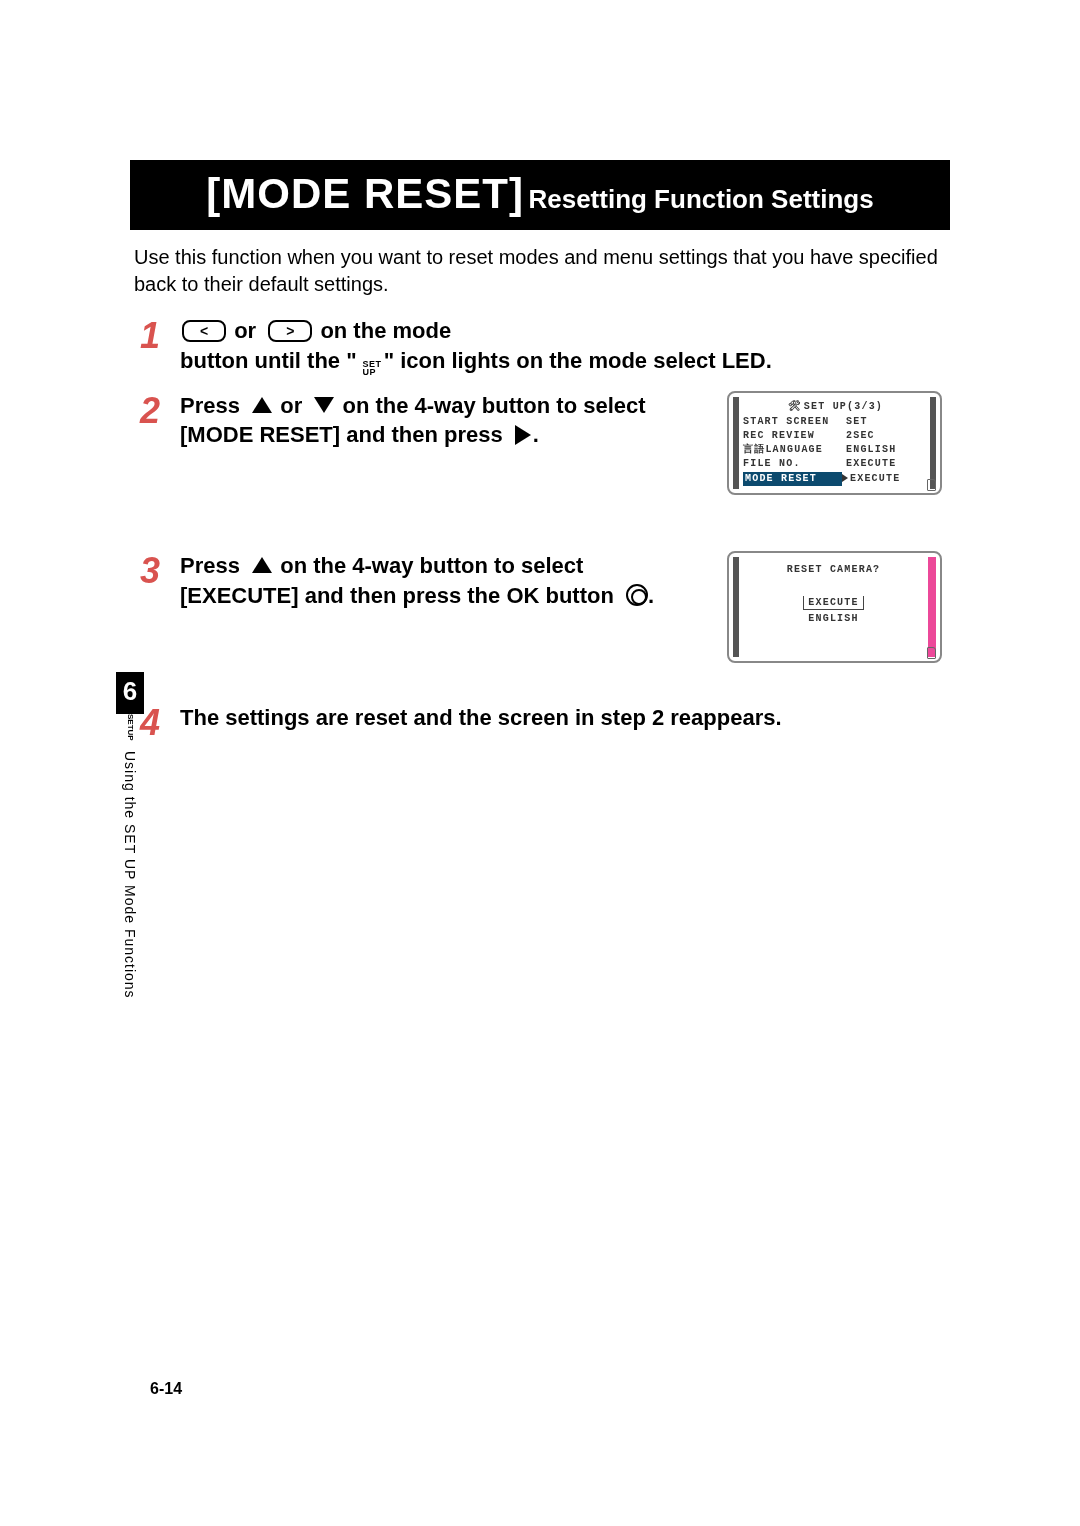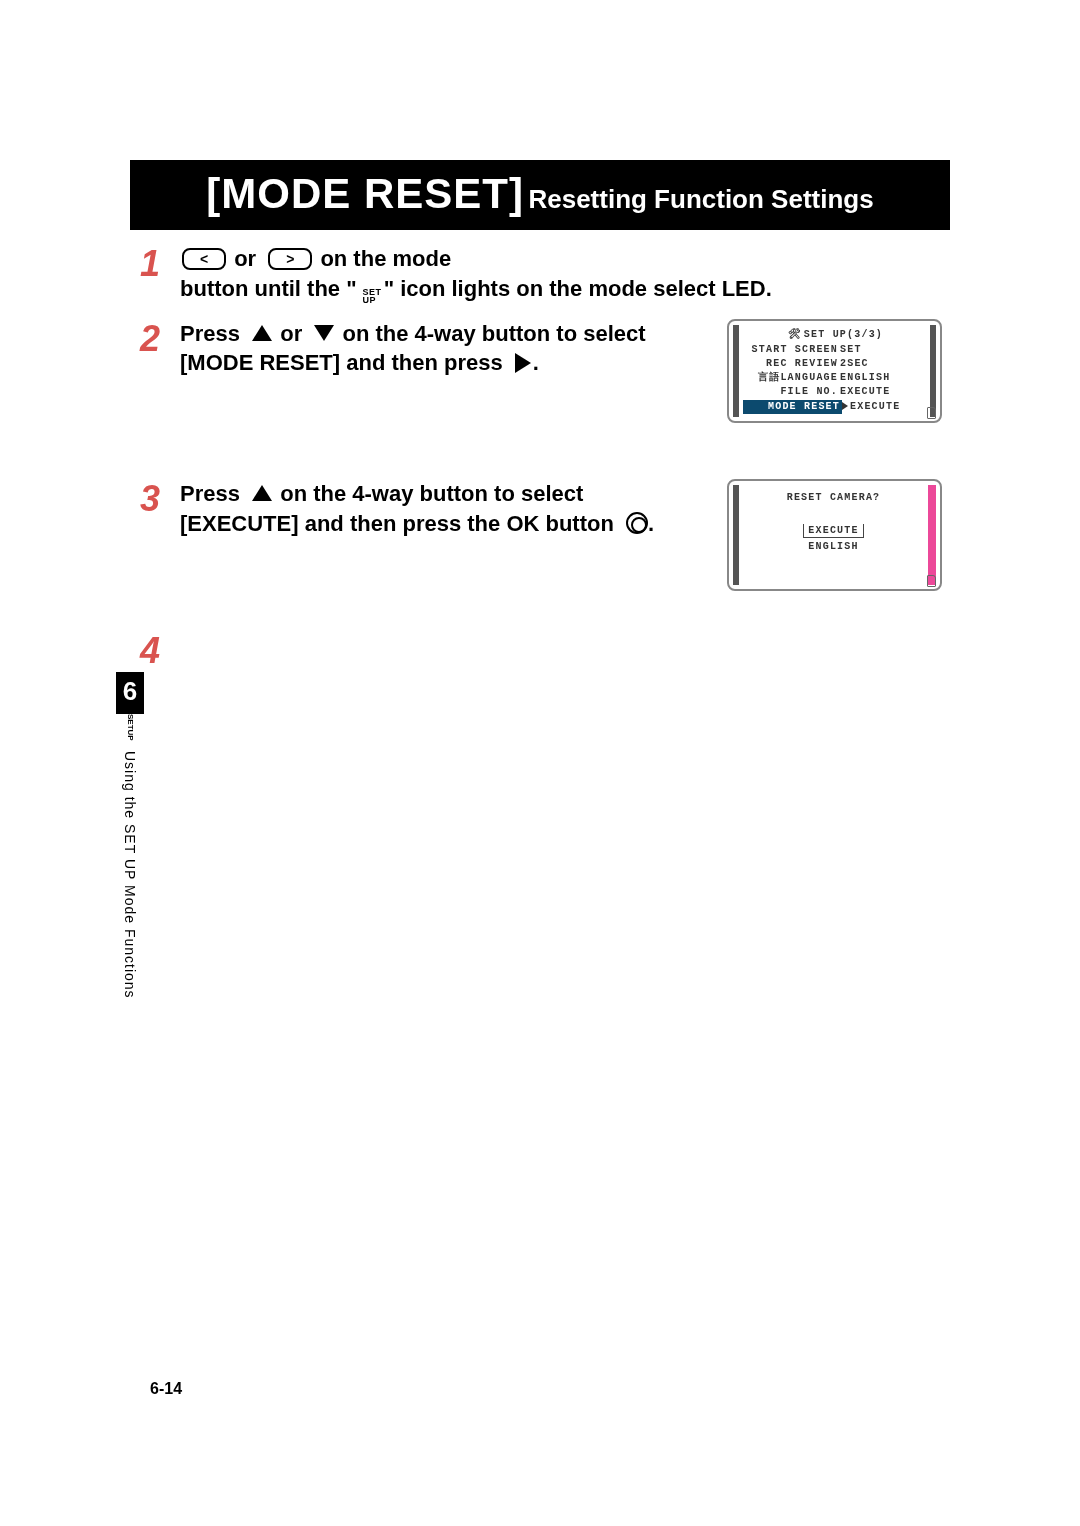--- a/index.html
+++ b/index.html
@@ -23,21 +23,21 @@
   .tri-down { border-left: 10px solid transparent; border-right: 10px solid transparent; border-top: 16px solid #000; }
   .tri-right { border-top: 10px solid transparent; border-bottom: 10px solid transparent; border-left: 16px solid #000; }
   .setup-icon { display: inline-flex; flex-direction: column; font-size: 9px; font-weight: bold; line-height: 8px; letter-spacing: 0.5px; margin: 0 2px; position: relative; top: -1px; }
   .ok-btn { display: inline-block; width: 22px; height: 22px; border: 2px solid #000; border-radius: 50%; position: relative; top: 3px; margin-left: 2px; }
   .ok-btn::after { content: ""; position: absolute; top: 3px; left: 3px; width: 12px; height: 12px; border: 2px solid #000; border-radius: 50%; }
 
   
   .lcd { width: 215px; flex: 0 0 215px; border: 2px solid #888; background: #fff; border-radius: 8px; padding: 4px; font-family: "Courier New", monospace; font-size: 11px; letter-spacing: 1.2px; color: #333; position: relative; }
   .lcd-inner { border-left: 6px solid #555; border-right: 6px solid #555; padding: 3px 2px 3px 4px; min-height: 92px; position: relative; }
   .lcd-title { text-align: center; font-size: 10px; margin-bottom: 2px; }
-  .lcd-row { display: flex; justify-content: flex-start; gap: 2px; font-size: 10px; line-height: 14px; white-space: nowrap; text-align: right; }
+  .lcd-row { display: flex; justify-content: flex-start; gap: 8px; font-size: 10px; line-height: 14px; white-space: nowrap; }
   .lcd-row .k { width: 95px; }
   .lcd-row.sel { background: #0c4a6e; color: #fff; display: inline-flex; padding: 0 2px; }
   .lcd-exec-arrow { display: inline-block; width: 0; height: 0; border-top: 4px solid transparent; border-bottom: 4px solid transparent; border-left: 6px solid #333; margin-right: 2px; position: relative; top: 1px; }
   .lcd .sd { position: absolute; right: 4px; bottom: 2px; width: 9px; height: 12px; border: 1px solid #666; border-radius: 1px 3px 1px 1px; }
   .lcd2-inner { border-left: 6px solid #555; border-right: 8px solid #ec4899; min-height: 100px; padding: 6px 4px; text-align: center; position: relative; }
   .lcd2-title { font-size: 10px; margin-bottom: 18px; }
   .lcd2-opt { display: inline-block; font-size: 10px; padding: 0 4px; margin: 1px 0; }
   .lcd2-opt.boxed { border-bottom: 1px solid #444; border-left: 1px solid #444; border-right: 1px solid #444; }
 
   
@@ -55,20 +55,21 @@
 </head>
 <body>
 
 <div class="page">
 
   <div class="title-bar">
     <span class="title-big">[MODE RESET]</span>
     <span class="title-small">Resetting Function Settings</span>
   </div>
 
+  <p class="intro">Use this function when you want to reset modes and menu settings that you have specified back to their default settings.</p>
 
   <div class="steps">
 
     <div class="step">
       <div class="step-num">1</div>
       <div class="step-body">
         <span class="btn-oval">
             <span>&lt;</span>
           </span>
         <span class="inline-words">or</span>
@@ -139,20 +140,21 @@
             <div><span class="lcd2-opt boxed">EXECUTE</span></div>
             <div><span class="lcd2-opt">ENGLISH</span></div>
           </div>
           <span class="sd"></span>
         </div>
       </div>
     </div>
 
     <div class="step">
       <div class="step-num">4</div>
+      <div class="step-body">The settings are reset and the screen in step 2 reappears.</div>
     </div>
 
   </div>
 
   <div class="side-tab">
     <div class="tab-num">6</div>
     <div class="tab-setup">
       <span>SET</span><span>UP</span>
     </div>
     <div class="tab-text">Using the SET UP Mode Functions</div>

